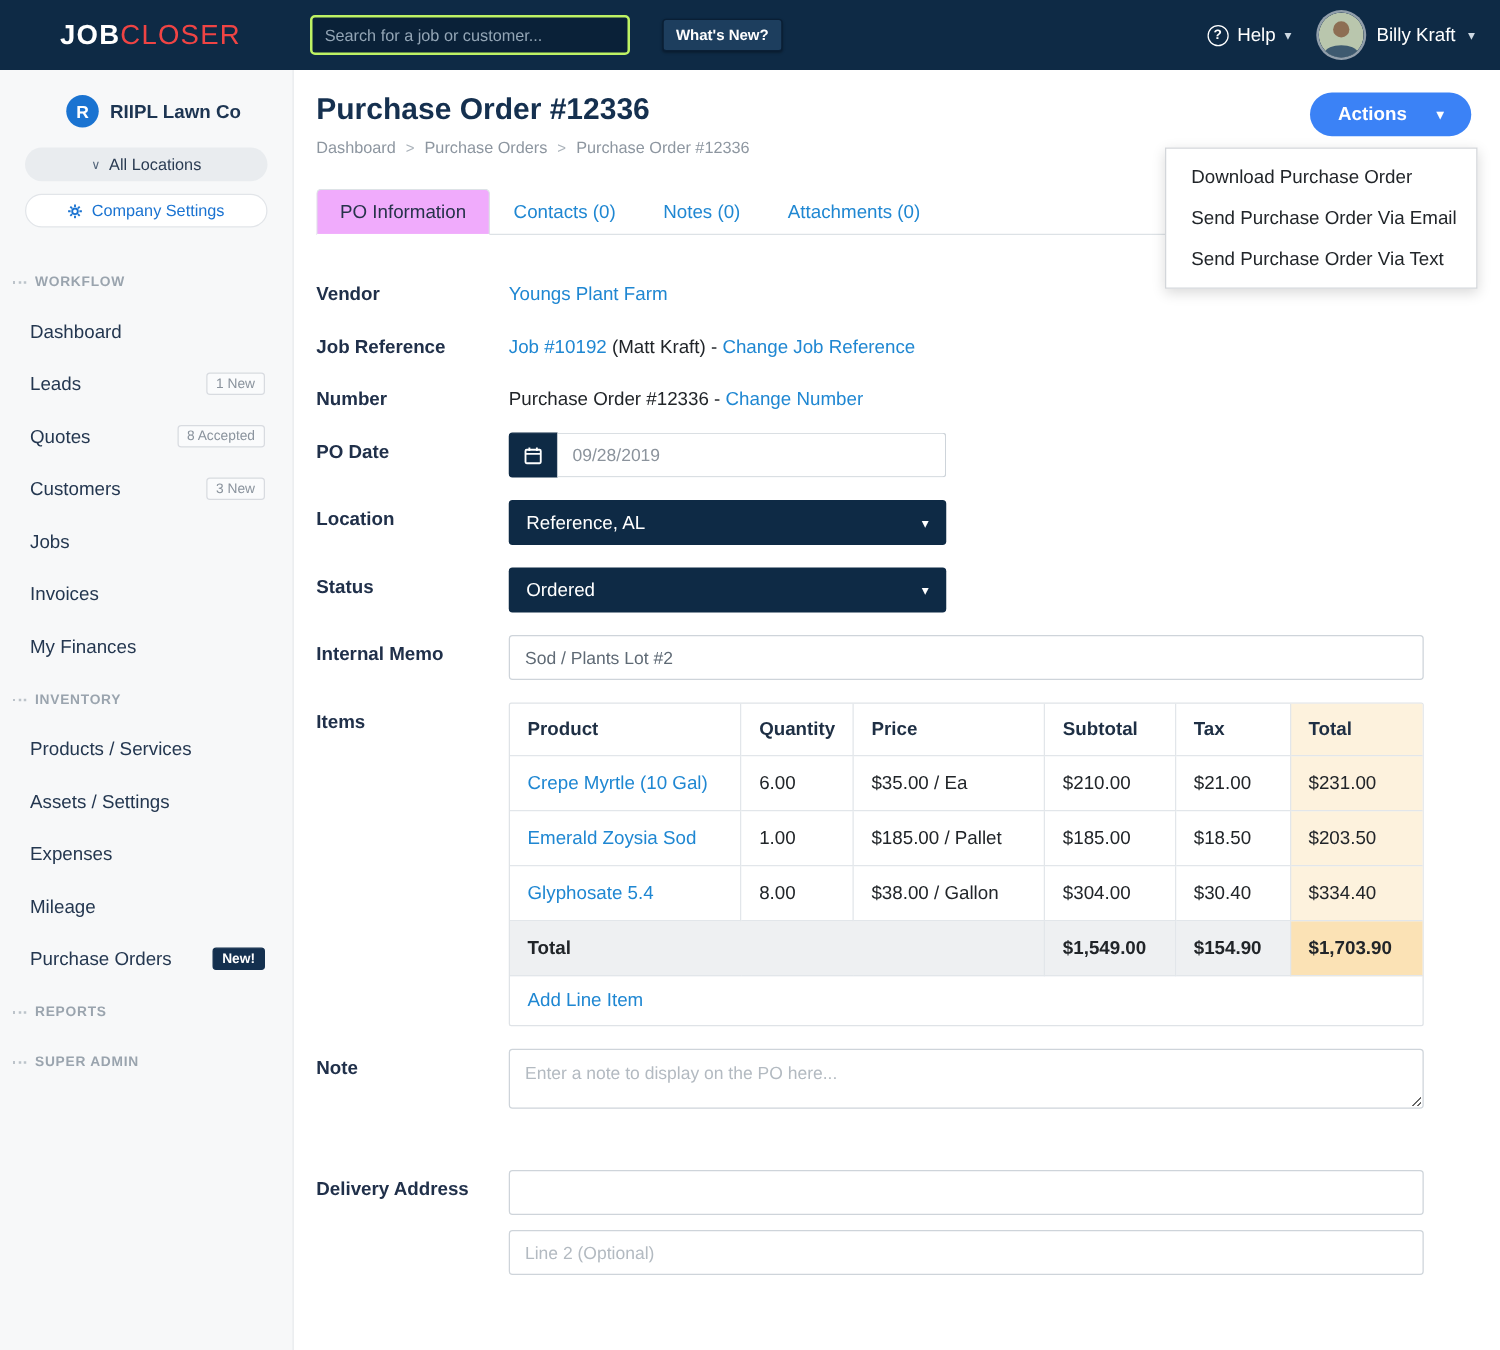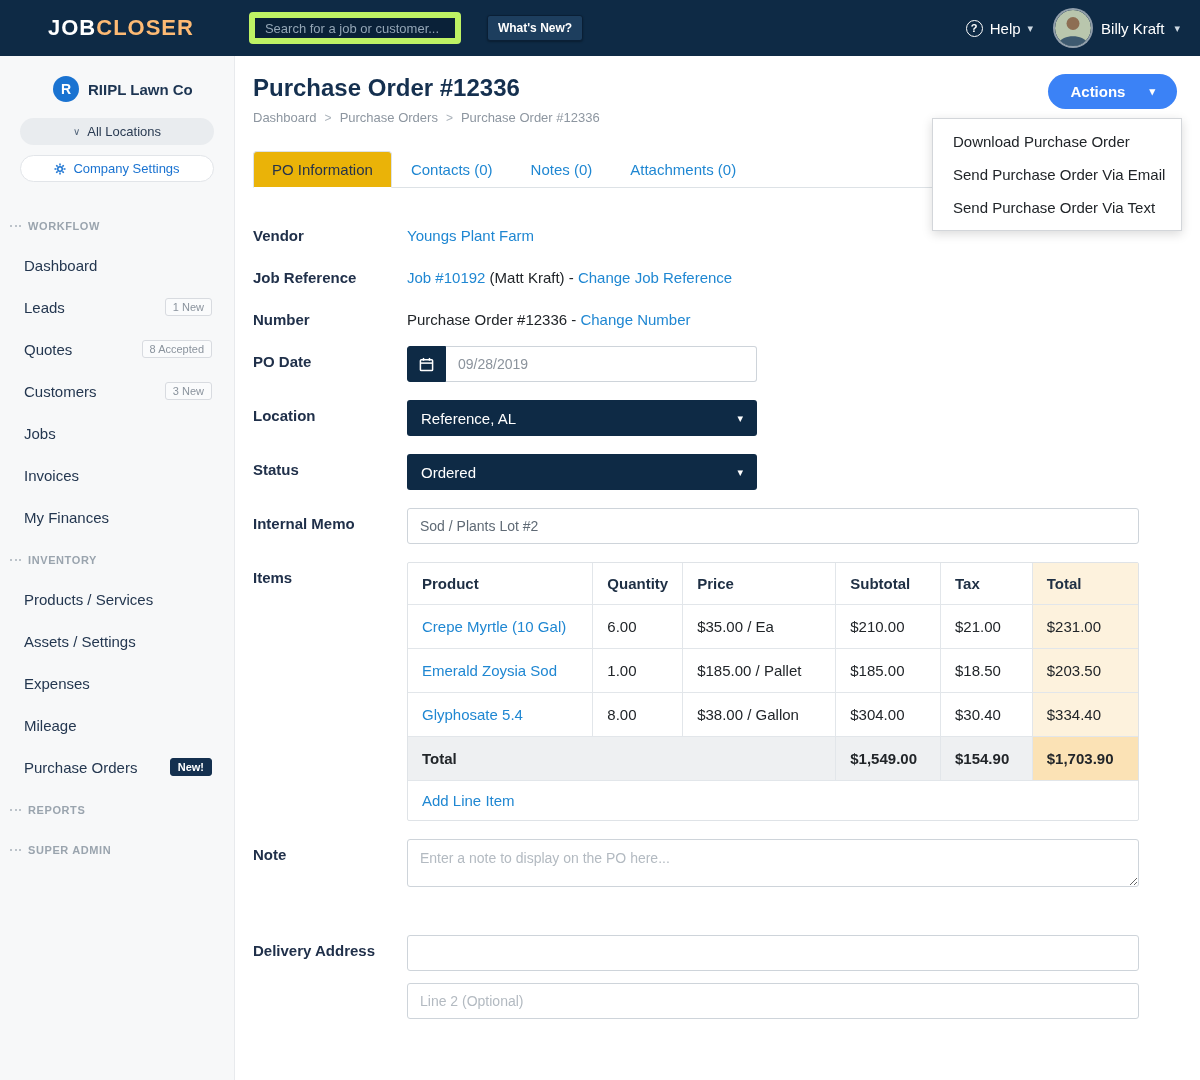--- a/index.html
+++ b/index.html
@@ -4,23 +4,23 @@
 <style>
   * { box-sizing: border-box; margin: 0; padding: 0; }
   html, body { width: 1200px; height: 1080px; overflow: hidden; background: #fff;
     font-family: "Liberation Sans", sans-serif; }
 
   
   .topbar { height: 56px; background: #0e2a45; display: flex; align-items: center;
     padding: 0 20px 0 48px; color: #fff; position: relative; z-index: 50; }
   .logo { font-size: 22px; letter-spacing: 1px; cursor: pointer; white-space: nowrap; }
   .logo .b { font-weight: 800; color: #ffffff; }
-  .logo .l { font-weight: 700; color: #fdba74; }
-  .search-input { margin-left: 55px; width: 212px; height: 32px; background: #0a2138;
-    border: 6px solid #bef264; border-radius: 4px; color: #22c55e; font-size: 13px;
+  .logo .l { font-weight: 400; color: #ef4444; }
+  .search-input { margin-left: 55px; width: 256px; height: 32px; background: #0a2138;
+    border: 2px solid #bef264; border-radius: 4px; color: #22c55e; font-size: 13px;
     padding: 0 10px; outline: none; }
   .search-input::placeholder { color: #93a5b5; }
   .whatsnew-btn { margin-left: 26px; background: #1d3e5e; border: 1px solid #0a1f35;
     color: #fff; font-size: 12px; font-weight: 700; padding: 5px 10px; border-radius: 3px;
     cursor: pointer; box-shadow: 0 1px 2px rgba(0,0,0,.3); }
   .topbar-right { margin-left: auto; display: flex; align-items: center; gap: 22px; }
   .help-group { display: flex; align-items: center; gap: 7px; font-size: 15px; cursor: pointer; }
   .qmark { width: 17px; height: 17px; border: 1.5px solid #fff; border-radius: 50%;
     display: inline-flex; align-items: center; justify-content: center; font-size: 11px; font-weight: 700; }
   .caret { font-size: 11px; color: #cdd8e2; }
@@ -67,21 +67,21 @@
     font-size: 15px; font-weight: 700; padding: 9px 22px; cursor: pointer; display: flex; align-items: center; gap: 24px; }
   .actions-btn .caret { color: #fff; }
   .actions-menu { position: absolute; top: 44px; right: -5px; width: 250px; background: #fff;
     border: 1px solid #d3d6da; box-shadow: 0 3px 10px rgba(0,0,0,.15); z-index: 60; padding: 6px 0; }
   .menu-item { padding: 8px 20px; font-size: 15px; color: #212529; cursor: pointer; white-space: nowrap; }
 
   
   .tabs { margin-top: 26px; border-bottom: 1px solid #dde2e6; display: flex; }
   .tab { padding: 9px 18px; font-size: 15px; color: #1f87d2; cursor: pointer; border: 1px solid transparent;
     margin-bottom: -1px; }
-  .tab.active { background: #eab308; color: #26334a; border-color: #dde2e6 #dde2e6 #fff #dde2e6;
+  .tab.active { background: #f0abfc; color: #26334a; border-color: #dde2e6 #dde2e6 #fff #dde2e6;
     border-radius: 4px 4px 0 0; }
 
   
   .form { margin-top: 32px; }
   .form-row { display: flex; margin-bottom: 18px; }
   .form-label { width: 154px; flex: none; padding-top: 7px; font-size: 15px; font-weight: 700; color: #20304a; }
   .form-field { width: 732px; }
   .text-line { padding-top: 7px; font-size: 15px; color: #212529; }
   a.blue, .blue { color: #1f87d2; text-decoration: none; cursor: pointer; }
 

